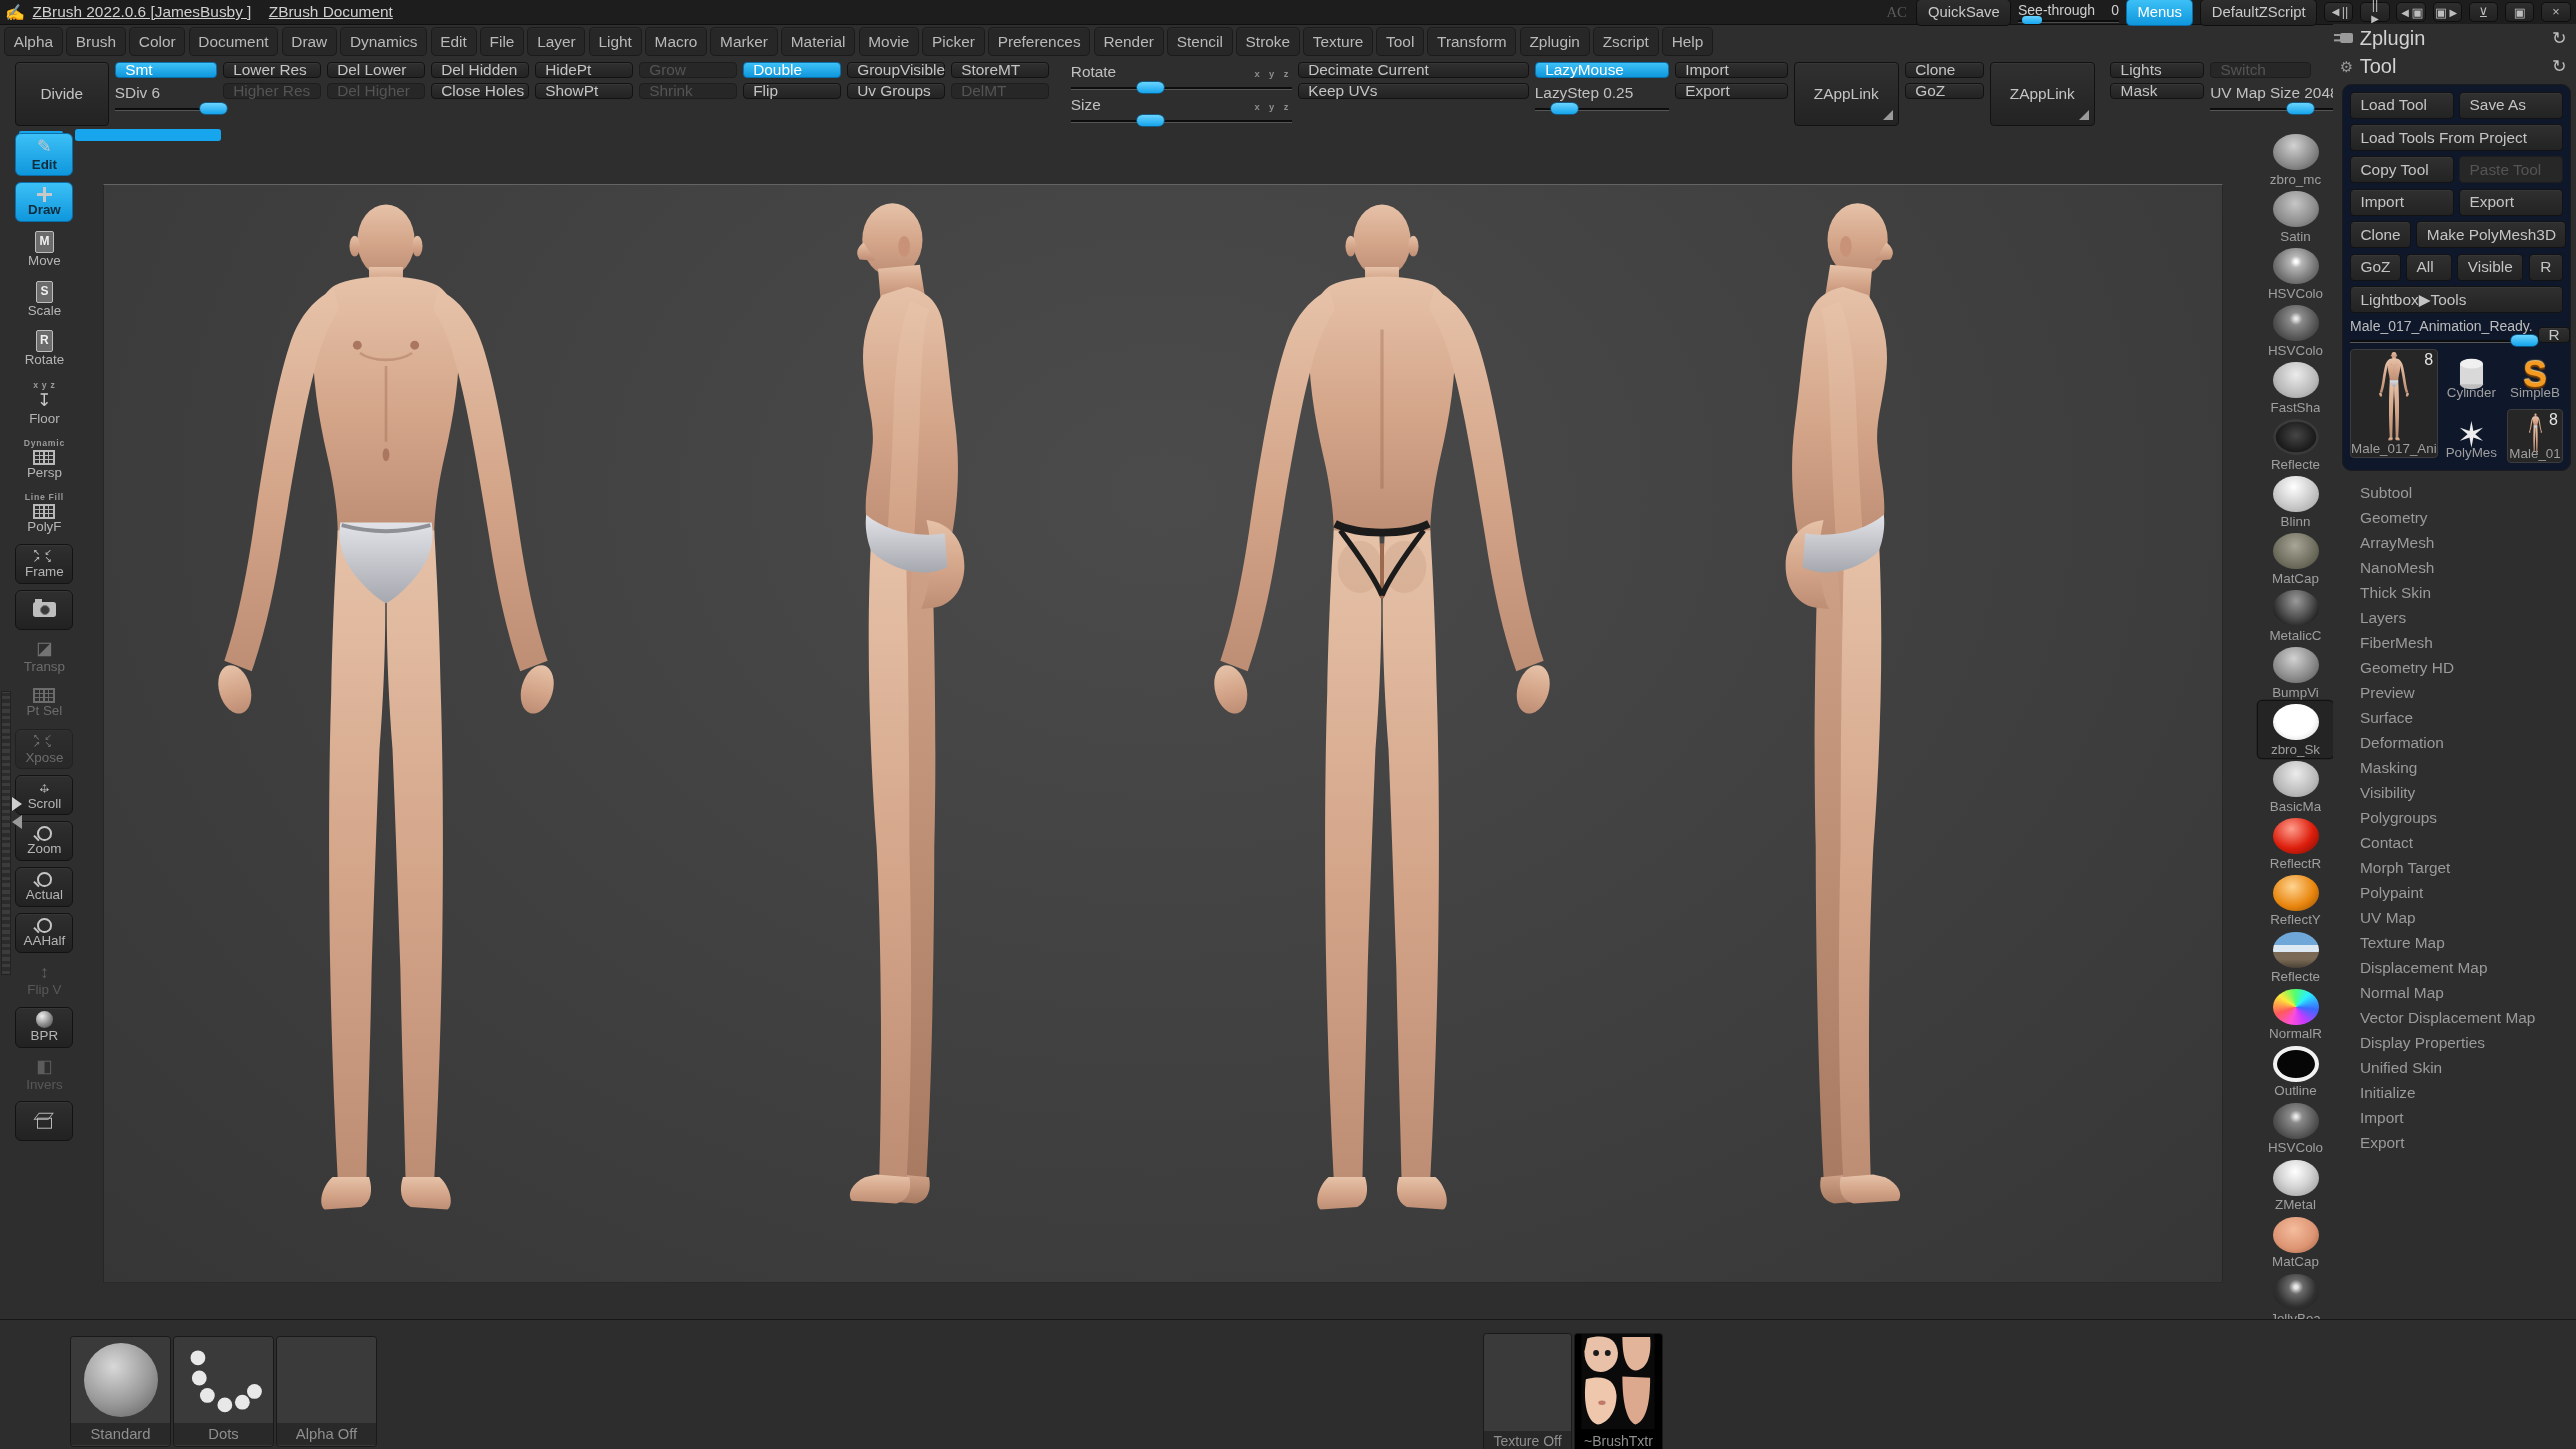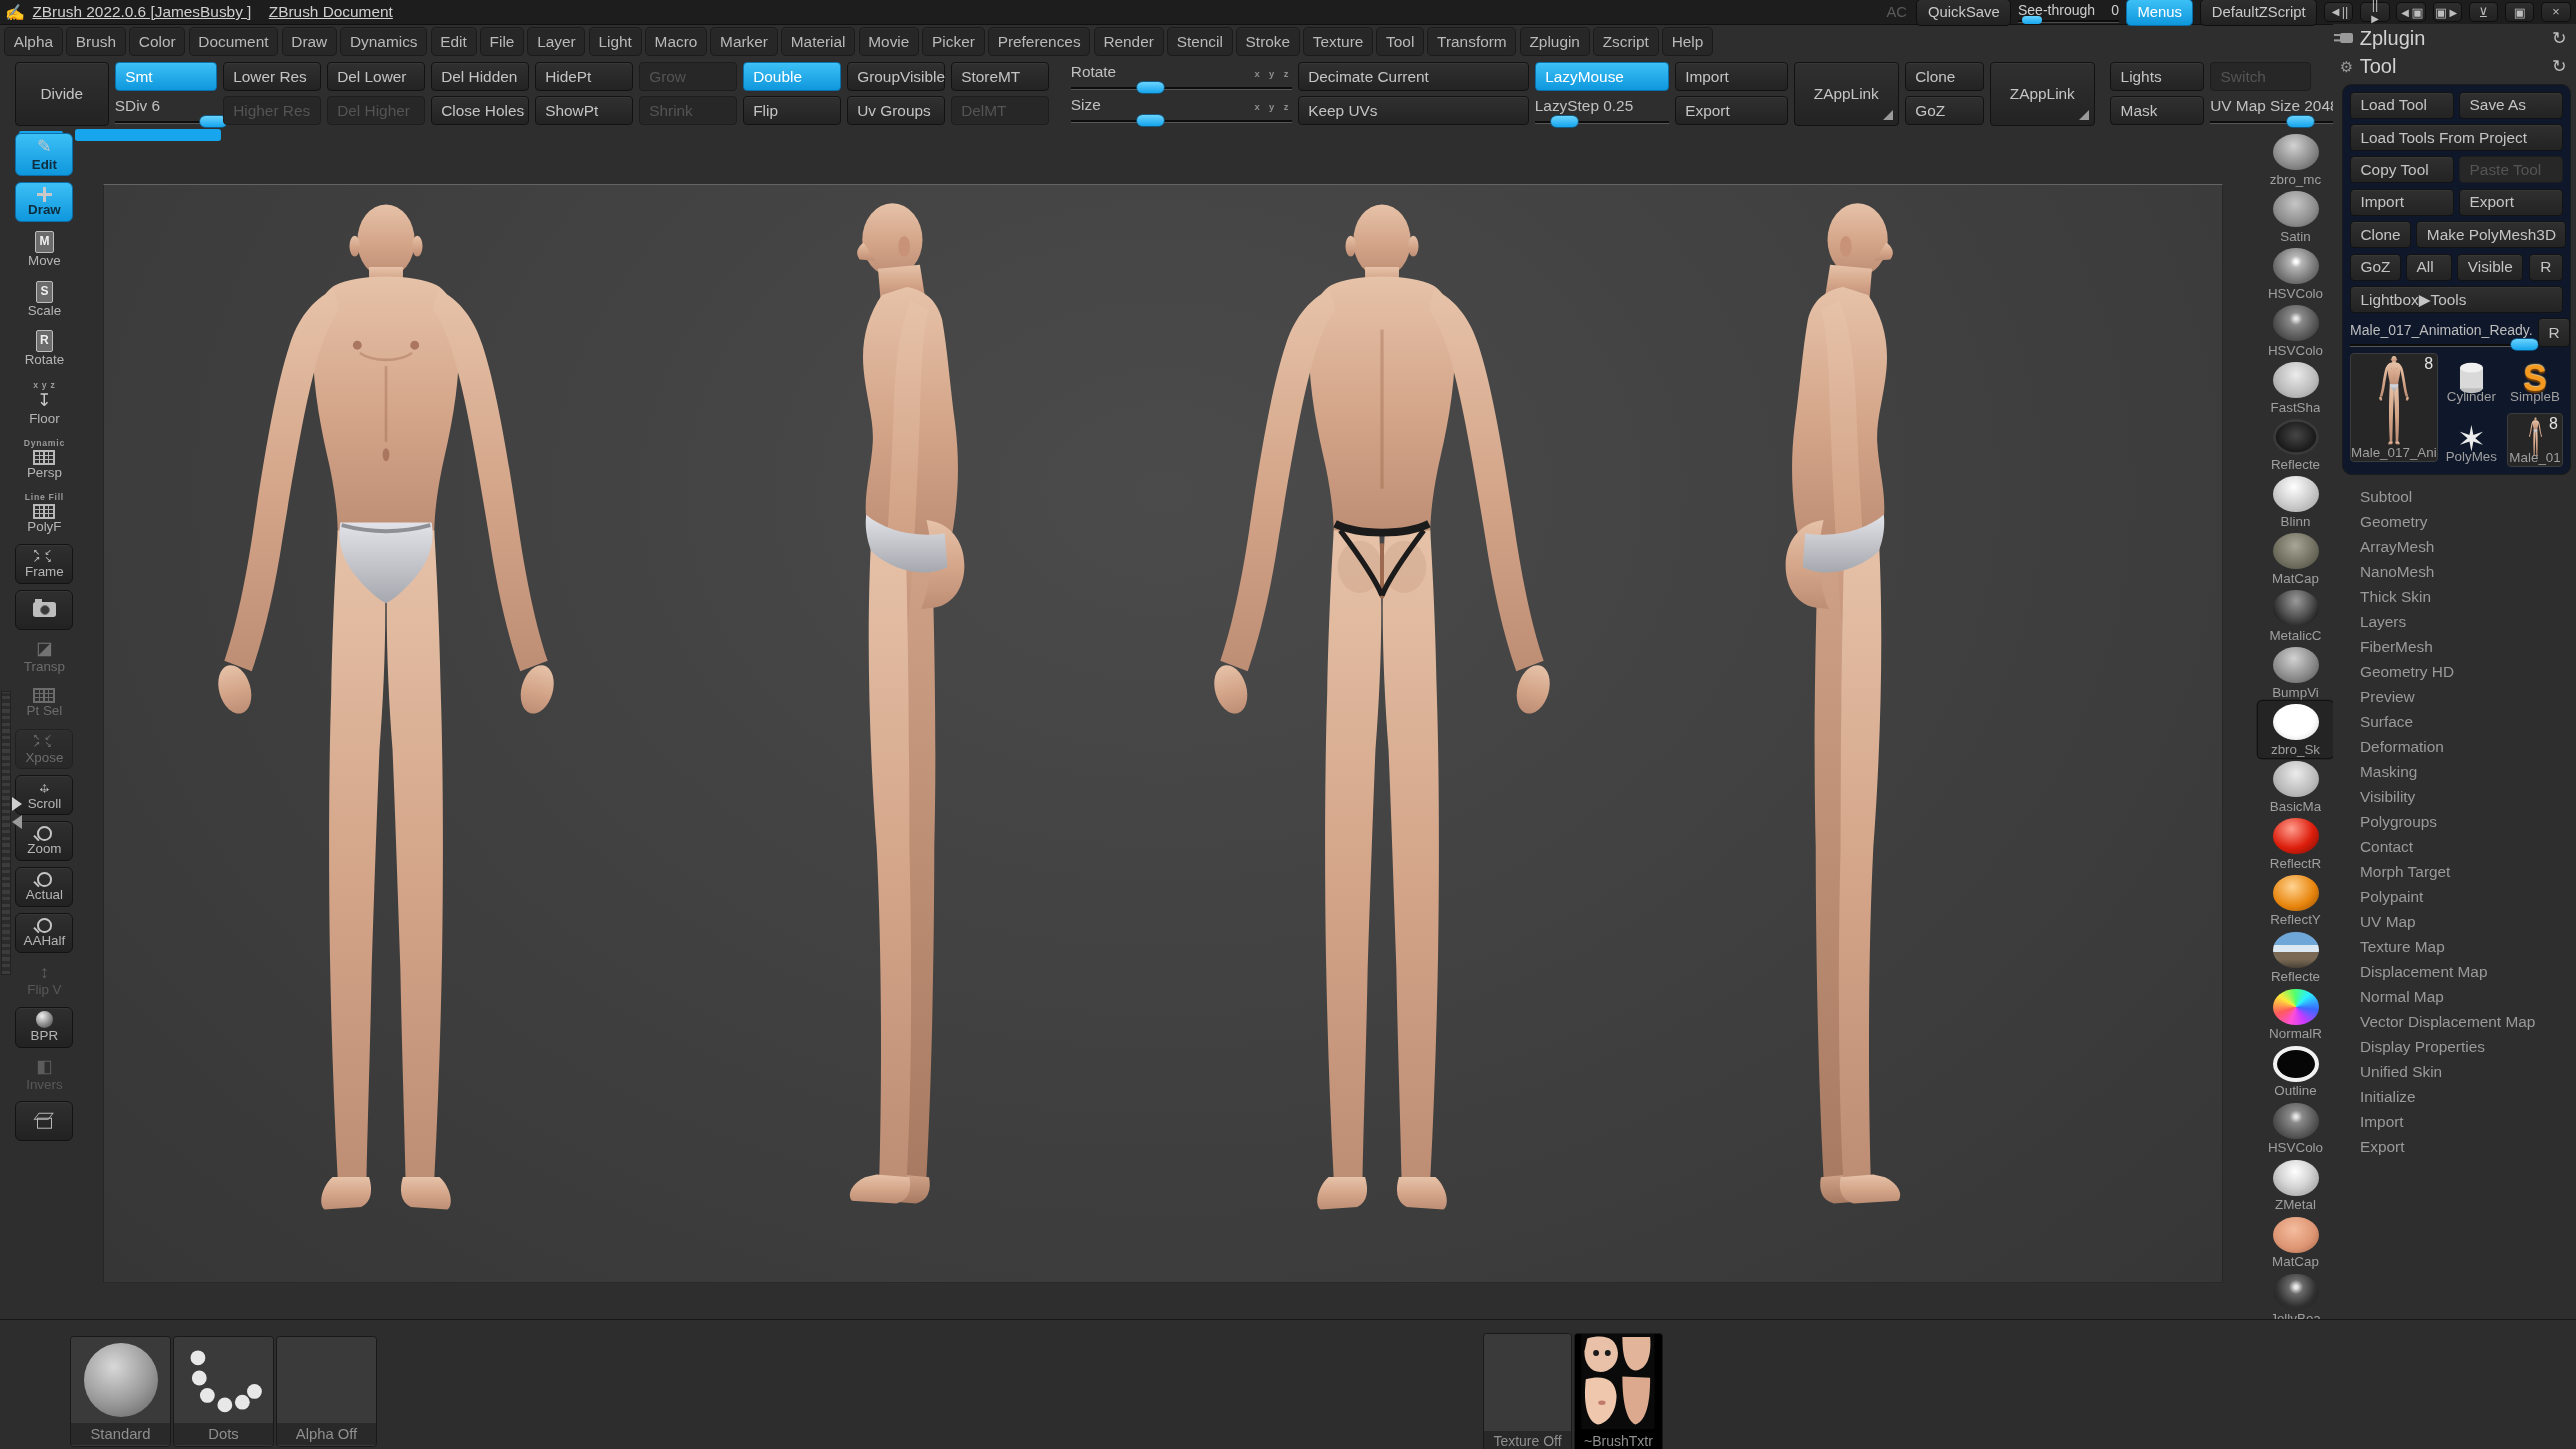--- a/index.html
+++ b/index.html
@@ -7,37 +7,37 @@
        font-family:"Liberation Sans",sans-serif;color:#c4c4c4;-webkit-font-smoothing:antialiased;}
   .ni{pointer-events:none;}
   
   .titlebar{position:absolute;left:0;top:0;width:100%;height:24px;background:#1d1d1d;display:flex;align-items:center;
             font-size:15.4px;color:#cfcfcf;border-bottom:0.7px solid #101010;}
   .tb-logo{width:23px;height:19px;margin:0 5.4px 0 4px;color:#e8e8e8;font-size:16px;display:flex;align-items:center;justify-content:center;}
   .tb-text{white-space:nowrap;text-decoration:underline;}
   .tb-doc{margin-left:17.4px;}
   .tb-stats{margin-left:17.4px;color:#c0c0c0;}
   .tb-right{margin-left:auto;display:flex;align-items:center;gap:6.7px;padding-right:5.4px;}
-  .tb-ac{color:#5a5a5a;font-size:14.8px;margin-right:2.7px;}
+  .tb-ac{color:#5a5a5a;font-size:14.8px;margin-right:2.7px;font-family:Liberation Serif, serif;}
   .tbtn{height:27px;padding:0 10.7px;display:flex;align-items:center;background:linear-gradient(#2e2e2e,#212121);
         border:0.7px solid #0e0e0e;border-radius:4.7px;font-size:14.8px;color:#c9c9c9;}
   .tbtn.blue{background:linear-gradient(#3cc0f6,#0f97dd);color:#fff;border-color:#0a6fa9;}
   .seethrough{display:flex;flex-direction:column;justify-content:center;width:101px;}
   .seethrough .st-row{display:flex;justify-content:space-between;font-size:14px;color:#cfcfcf;}
   .st-track{position:relative;height:2px;background:#0d0d0d;border-bottom:0.7px solid #4c4c4c;margin-top:2px;}
   .st-thumb{position:absolute;top:-4px;width:20px;height:8.7px;border-radius:4.7px;background:linear-gradient(#64d2ff,#17a6ee);}
   .wcbtn{width:29.5px;height:20px;display:flex;align-items:center;justify-content:center;background:linear-gradient(#2e2e2e,#212121);
          border:0.7px solid #0e0e0e;border-radius:4.7px;color:#bdbdbd;font-size:12.7px;}
   
   .menubar{position:absolute;left:4px;top:27px;height:29.5px;display:flex;gap:3.4px;}
   .menu-item{height:27px;padding:0 8.7px;display:flex;align-items:center;font-size:15.4px;color:#b9b9b9;
              background:#272727;border:0.7px solid #1a1a1a;border-radius:4.7px;box-shadow:inset 0 0.7px 0 rgba(255,255,255,.04);}
   
   .shelf{position:absolute;left:14.8px;top:62px;height:67px;display:flex;gap:6px;align-items:stretch;}
-  .btn{position:relative;height:29px;padding:0 9.4px;display:flex;align-items:center;font-size:15.4px;color:#c4c4c4;
+  .btn{position:relative;height:16px;padding:0 9.4px;display:flex;align-items:center;font-size:15.4px;color:#c4c4c4;
        background:linear-gradient(#303030,#232323);border:0.7px solid #121212;border-radius:4px;
        box-shadow:inset 0 0.7px 0 rgba(255,255,255,.05);white-space:nowrap;box-sizing:border-box;}
   .btn.active{background:linear-gradient(#3cc0f6,#0f97dd);color:#fff;border-color:#0a70ab;}
   .btn.disabled{color:#545454;background:#272727;border-color:#1d1d1d;box-shadow:none;}
   .btn.big{height:64px;justify-content:center;}
   .stack{display:flex;flex-direction:column;gap:5.4px;}
   .stack .btn{width:100%;}
   .fold::after{content:"";position:absolute;right:4.7px;bottom:4.7px;border-left:10px solid transparent;border-bottom:10px solid #9a9a9a;}
   .slider{display:flex;flex-direction:column;justify-content:flex-end;}
   .s-head{display:flex;justify-content:space-between;align-items:baseline;font-size:15.4px;color:#c0c0c0;}

